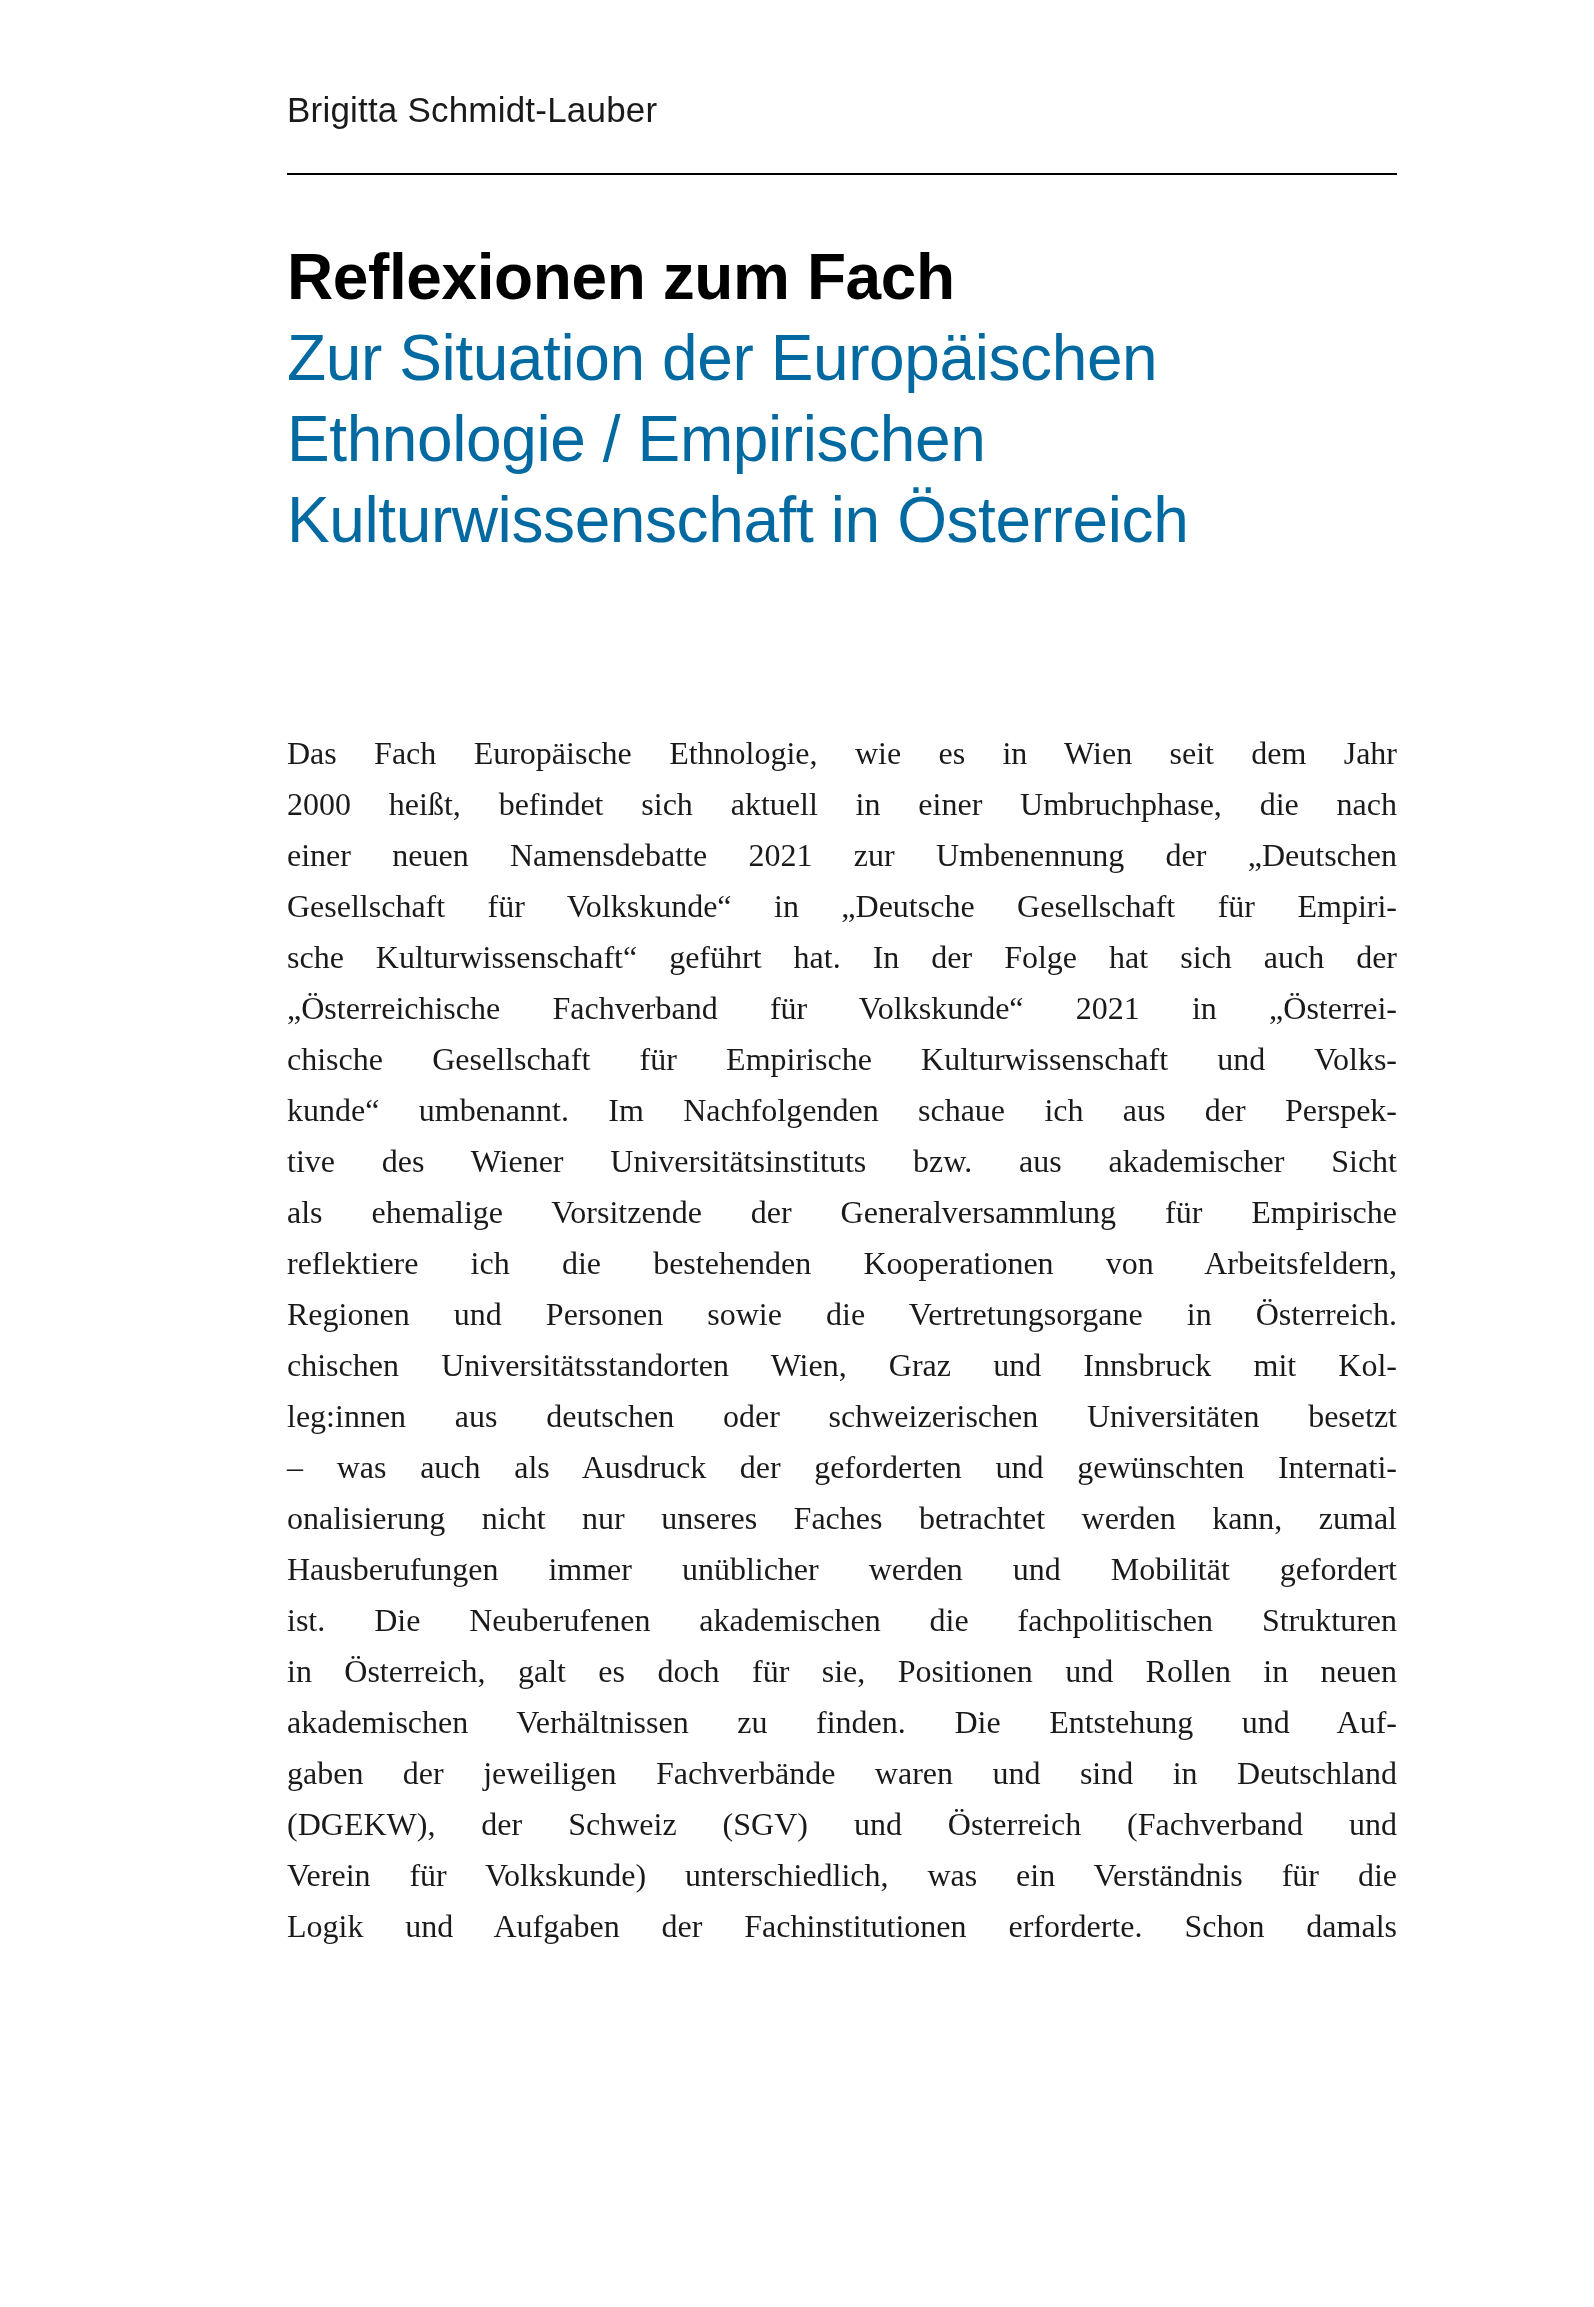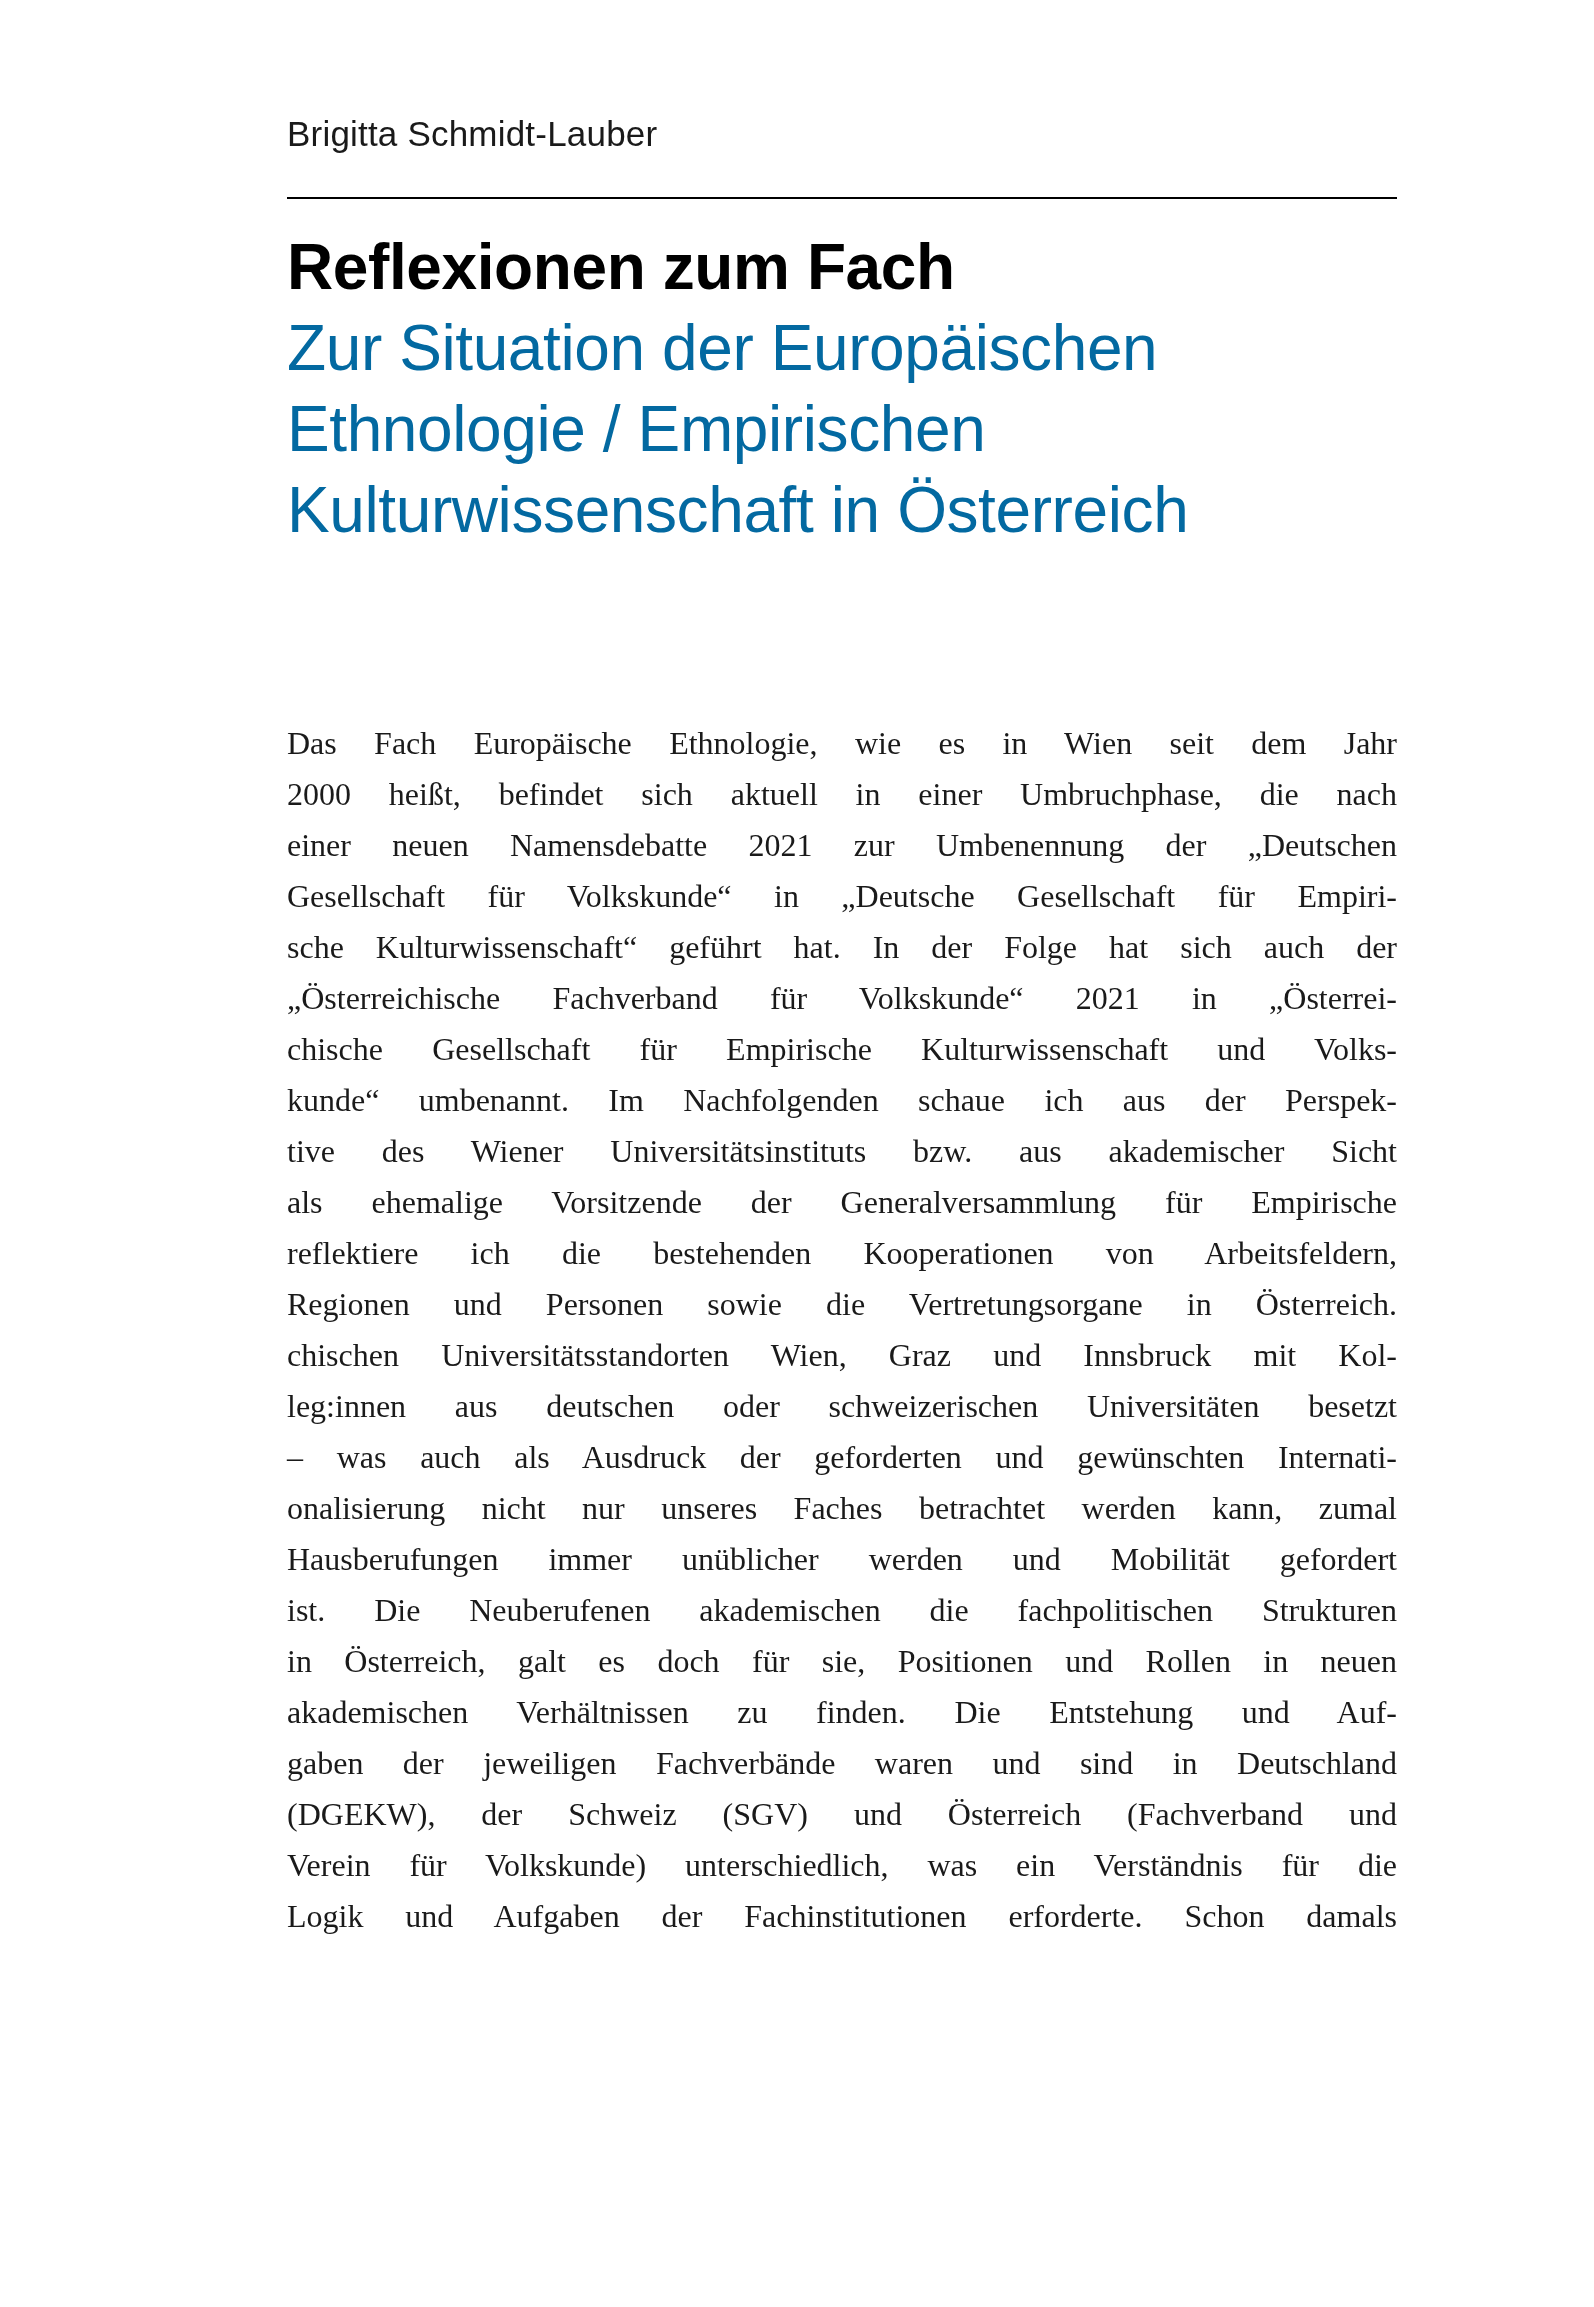--- a/index.html
+++ b/index.html
@@ -14,36 +14,36 @@
     background: #ffffff;
     overflow: hidden;
   }
   .content {
     position: absolute;
     left: 287px;
     top: 0;
     width: 1110px;
   }
   .author {
-    margin-top: 113px;
+    margin-top: 89px;
     font-family: "Liberation Sans", sans-serif;
     font-size: 35px;
     line-height: 41px;
     font-weight: 400;
     color: #1a1a1a;
     letter-spacing: 0.2px;
   }
   .rule {
     border: none;
     border-top: 2.4px solid #000000;
     margin: 43px 0 0 0;
     width: 100%;
   }
   .title-block {
-    margin-top: 28px;
+    margin-top: 62px;
   }
   .title {
     margin: 0;
     font-family: "Liberation Sans", sans-serif;
     font-weight: 700;
     font-size: 64px;
     line-height: 81px;
     color: #000000;
     letter-spacing: -0.4px;
   }

